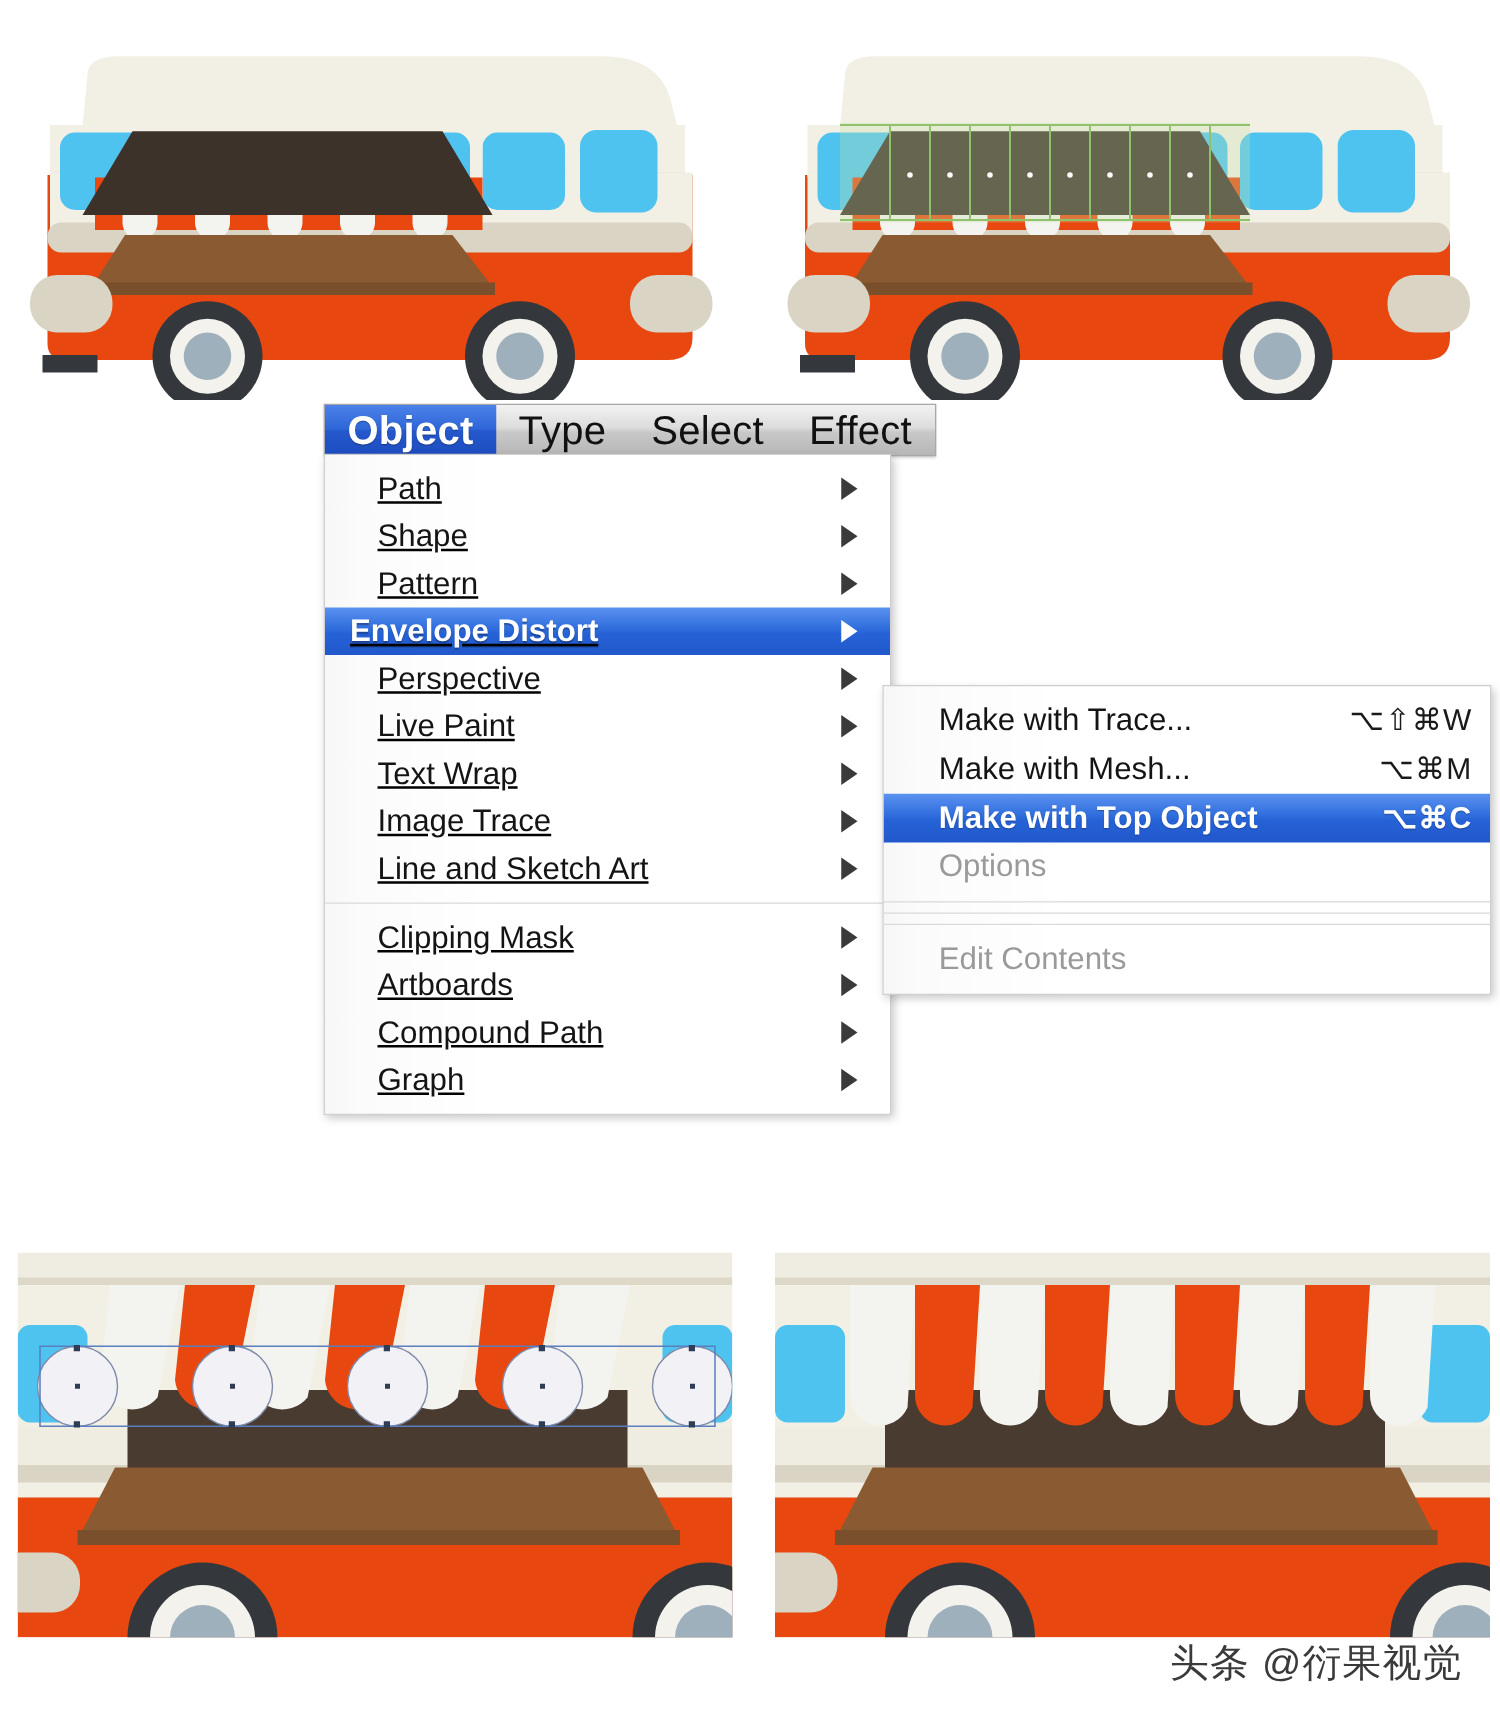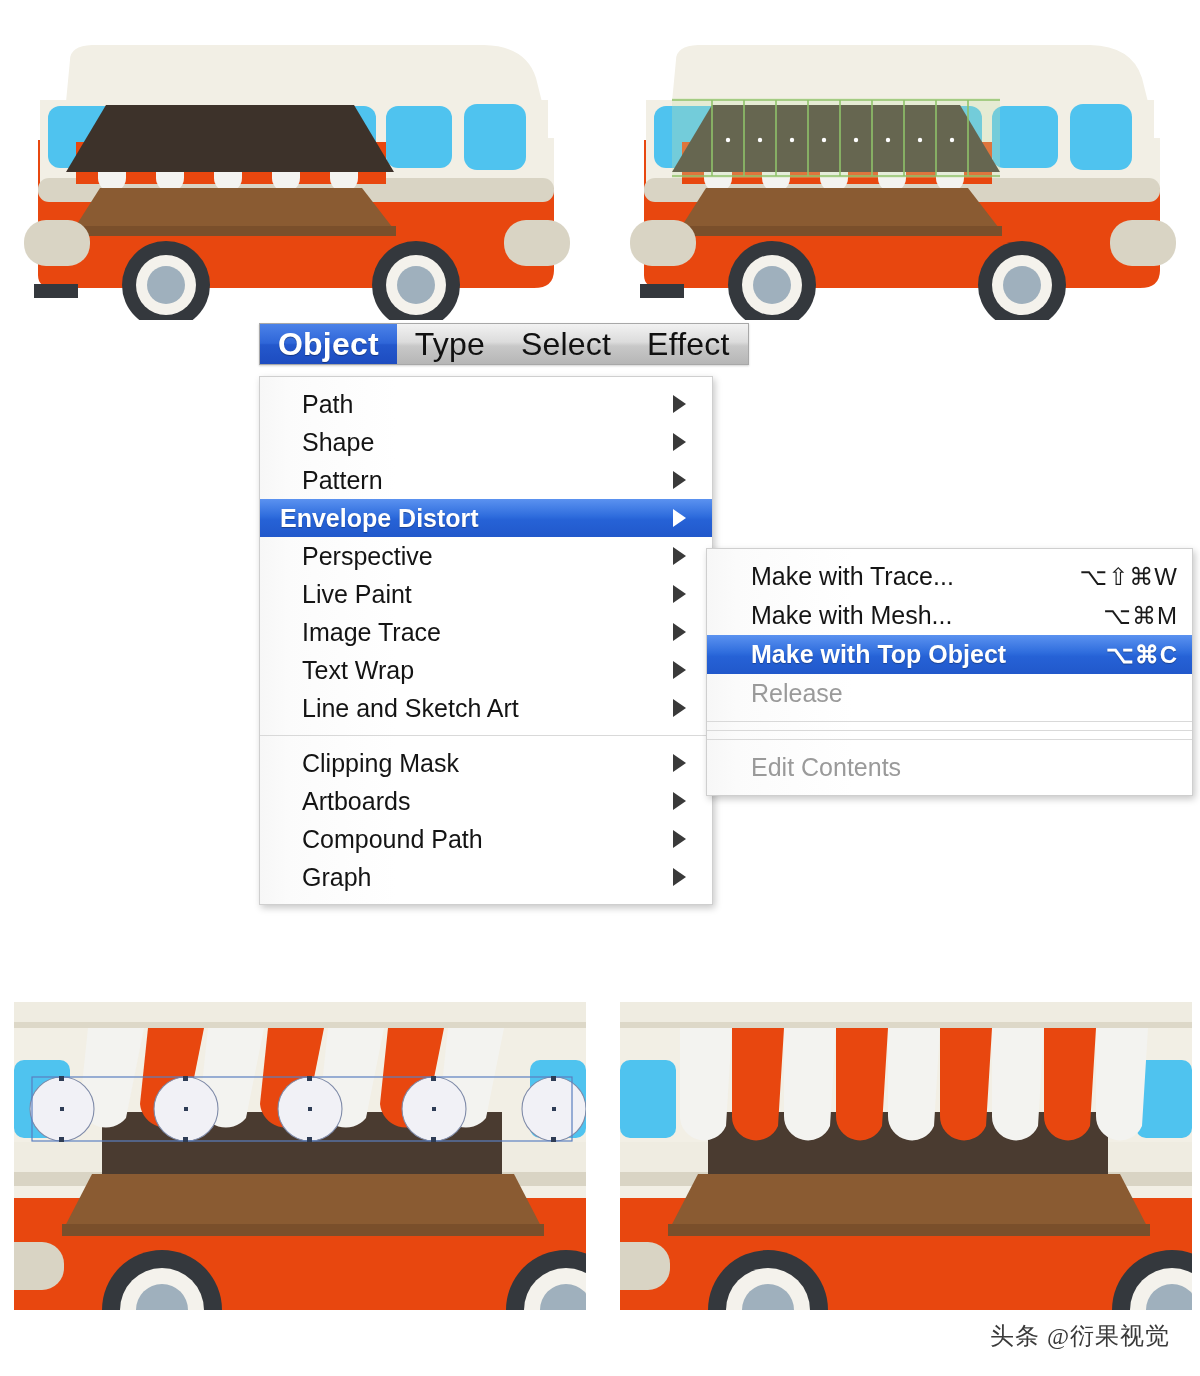--- a/index.html
+++ b/index.html
@@ -47,21 +47,21 @@
   }
 
   
   .menu{
     position:absolute;
     background:linear-gradient(to right,#f7f7f7 0%,#fbfbfb 6%,#ffffff 30%,#ffffff 100%);
     border:1px solid #cfcfcf;
     box-shadow:2px 3px 7px rgba(0,0,0,.22);
     padding:8px 0;
   }
-  #object-menu{left:259px;top:376px;width:452px;}
+  #object-menu{left:259px;top:363px;width:452px;text-decoration:underline;}
   #submenu{left:706px;top:548px;width:485px;}
 
   .menu-row{
     position:relative;
     display:flex;
     align-items:center;
     height:38px;
     padding:0 14px 0 42px;
     font-size:25px;
     color:#141414;
@@ -98,23 +98,23 @@
   .menu-sep{
     height:1px;margin:8px 0;
     background:#d9d9d9;
   }
   #submenu .menu-row{padding-left:44px;height:39px;}
 
   
   .watermark{
     position:absolute;
     right:30px;bottom:24px;
-    font-size:24px;
+    font-size:31px;
     color:#3a3a3a;
-    font-family:Liberation Serif, serif;
+    font-family:Liberation Sans, sans-serif;
     letter-spacing:1px;
     white-space:nowrap;
   }
 </style>
 </head>
 <body>
 
 <div class="panel" style="left:14px;top:20px;width:570px;height:300px;">
   <div class="van">
     <svg viewBox="0 0 570 300" preserveAspectRatio="none" aria-hidden="true">
@@ -262,25 +262,25 @@
   </div>
   <div class="menu-row">
     <span class="label">Perspective</span>
     <span class="arrow"></span>
   </div>
   <div class="menu-row">
     <span class="label">Live Paint</span>
     <span class="arrow"></span>
   </div>
   <div class="menu-row">
+    <span class="label">Text Wrap</span>
+    <span class="arrow"></span>
+  </div>
+  <div class="menu-row">
     <span class="label">Image Trace</span>
-    <span class="arrow"></span>
-  </div>
-  <div class="menu-row">
-    <span class="label">Text Wrap</span>
     <span class="arrow"></span>
   </div>
   <div class="menu-row">
     <span class="label">Line and Sketch Art</span>
     <span class="arrow"></span>
   </div>
 
   <div class="menu-sep"></div>
 
   <div class="menu-row">
@@ -308,21 +308,21 @@
   </div>
   <div class="menu-row">
     <span class="label">Make with Mesh...</span>
     <span class="shortcut">⌥⌘M</span>
   </div>
   <div class="menu-row highlight">
     <span class="label">Make with Top Object</span>
     <span class="shortcut">⌥⌘C</span>
   </div>
   <div class="menu-row disabled">
-    <span class="label">Release</span>
+    <span class="label">Options</span>
   </div>
 
   <div class="menu-sep"></div>
 
 
   <div class="menu-sep"></div>
 
 
   <div class="menu-sep"></div>
 

